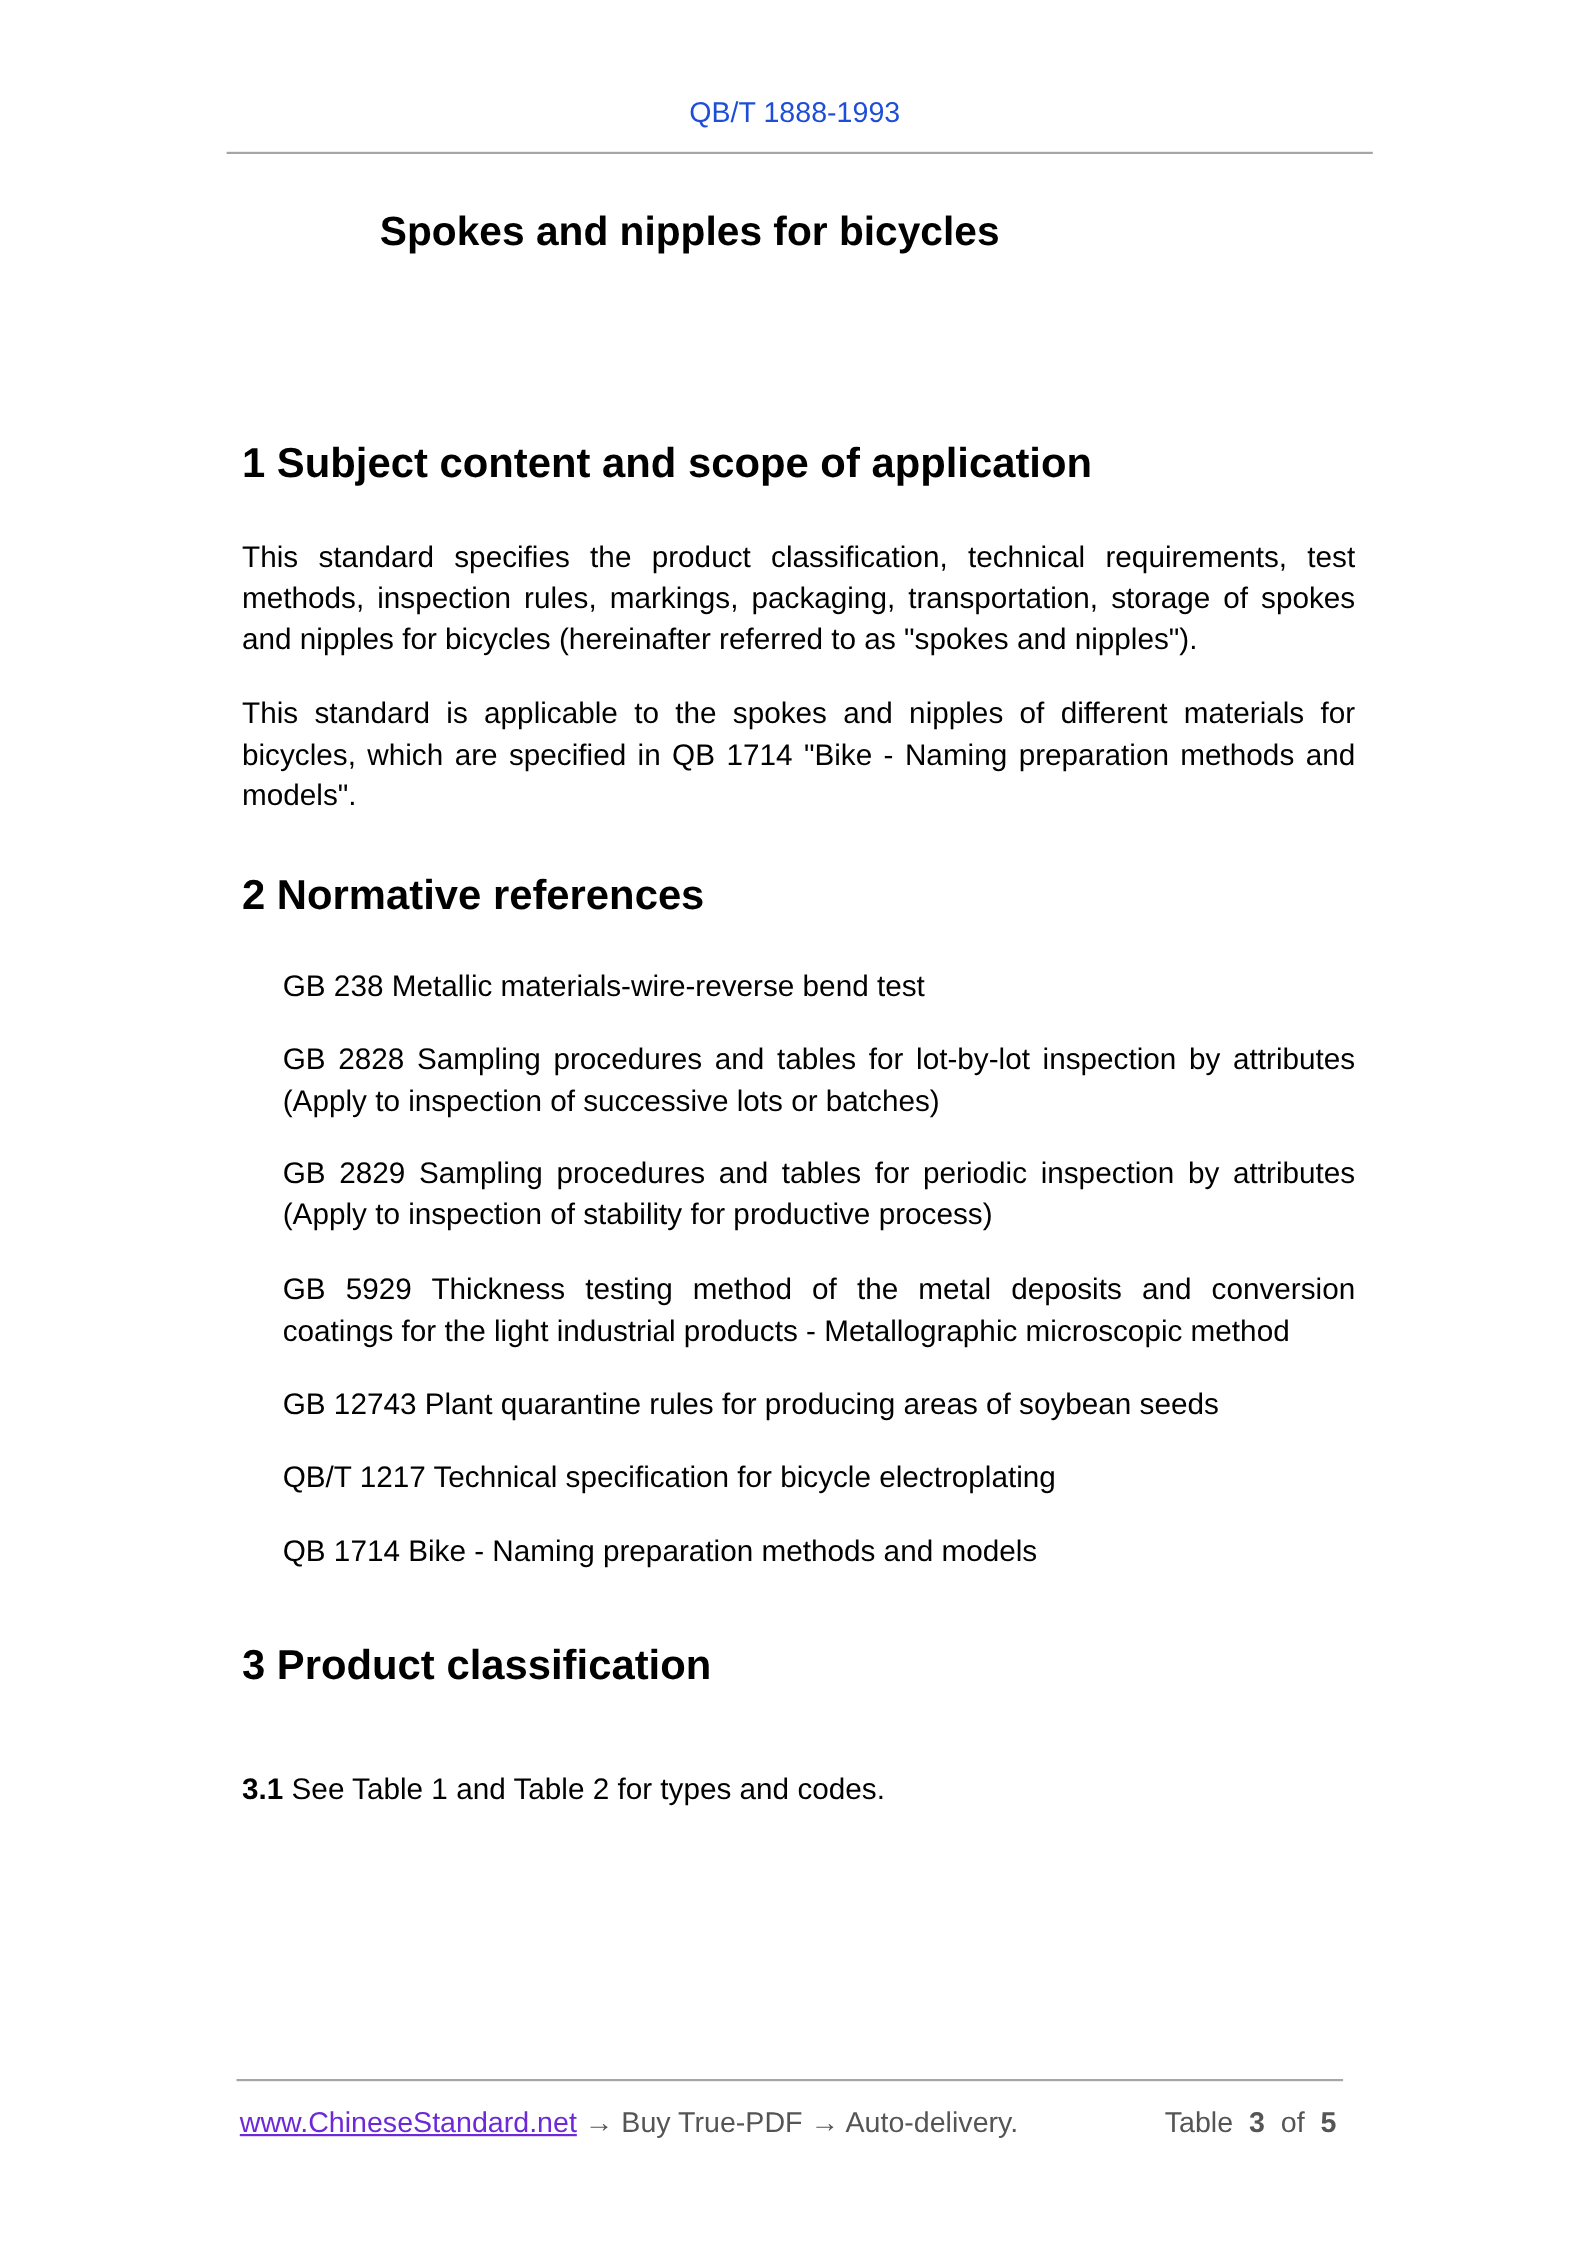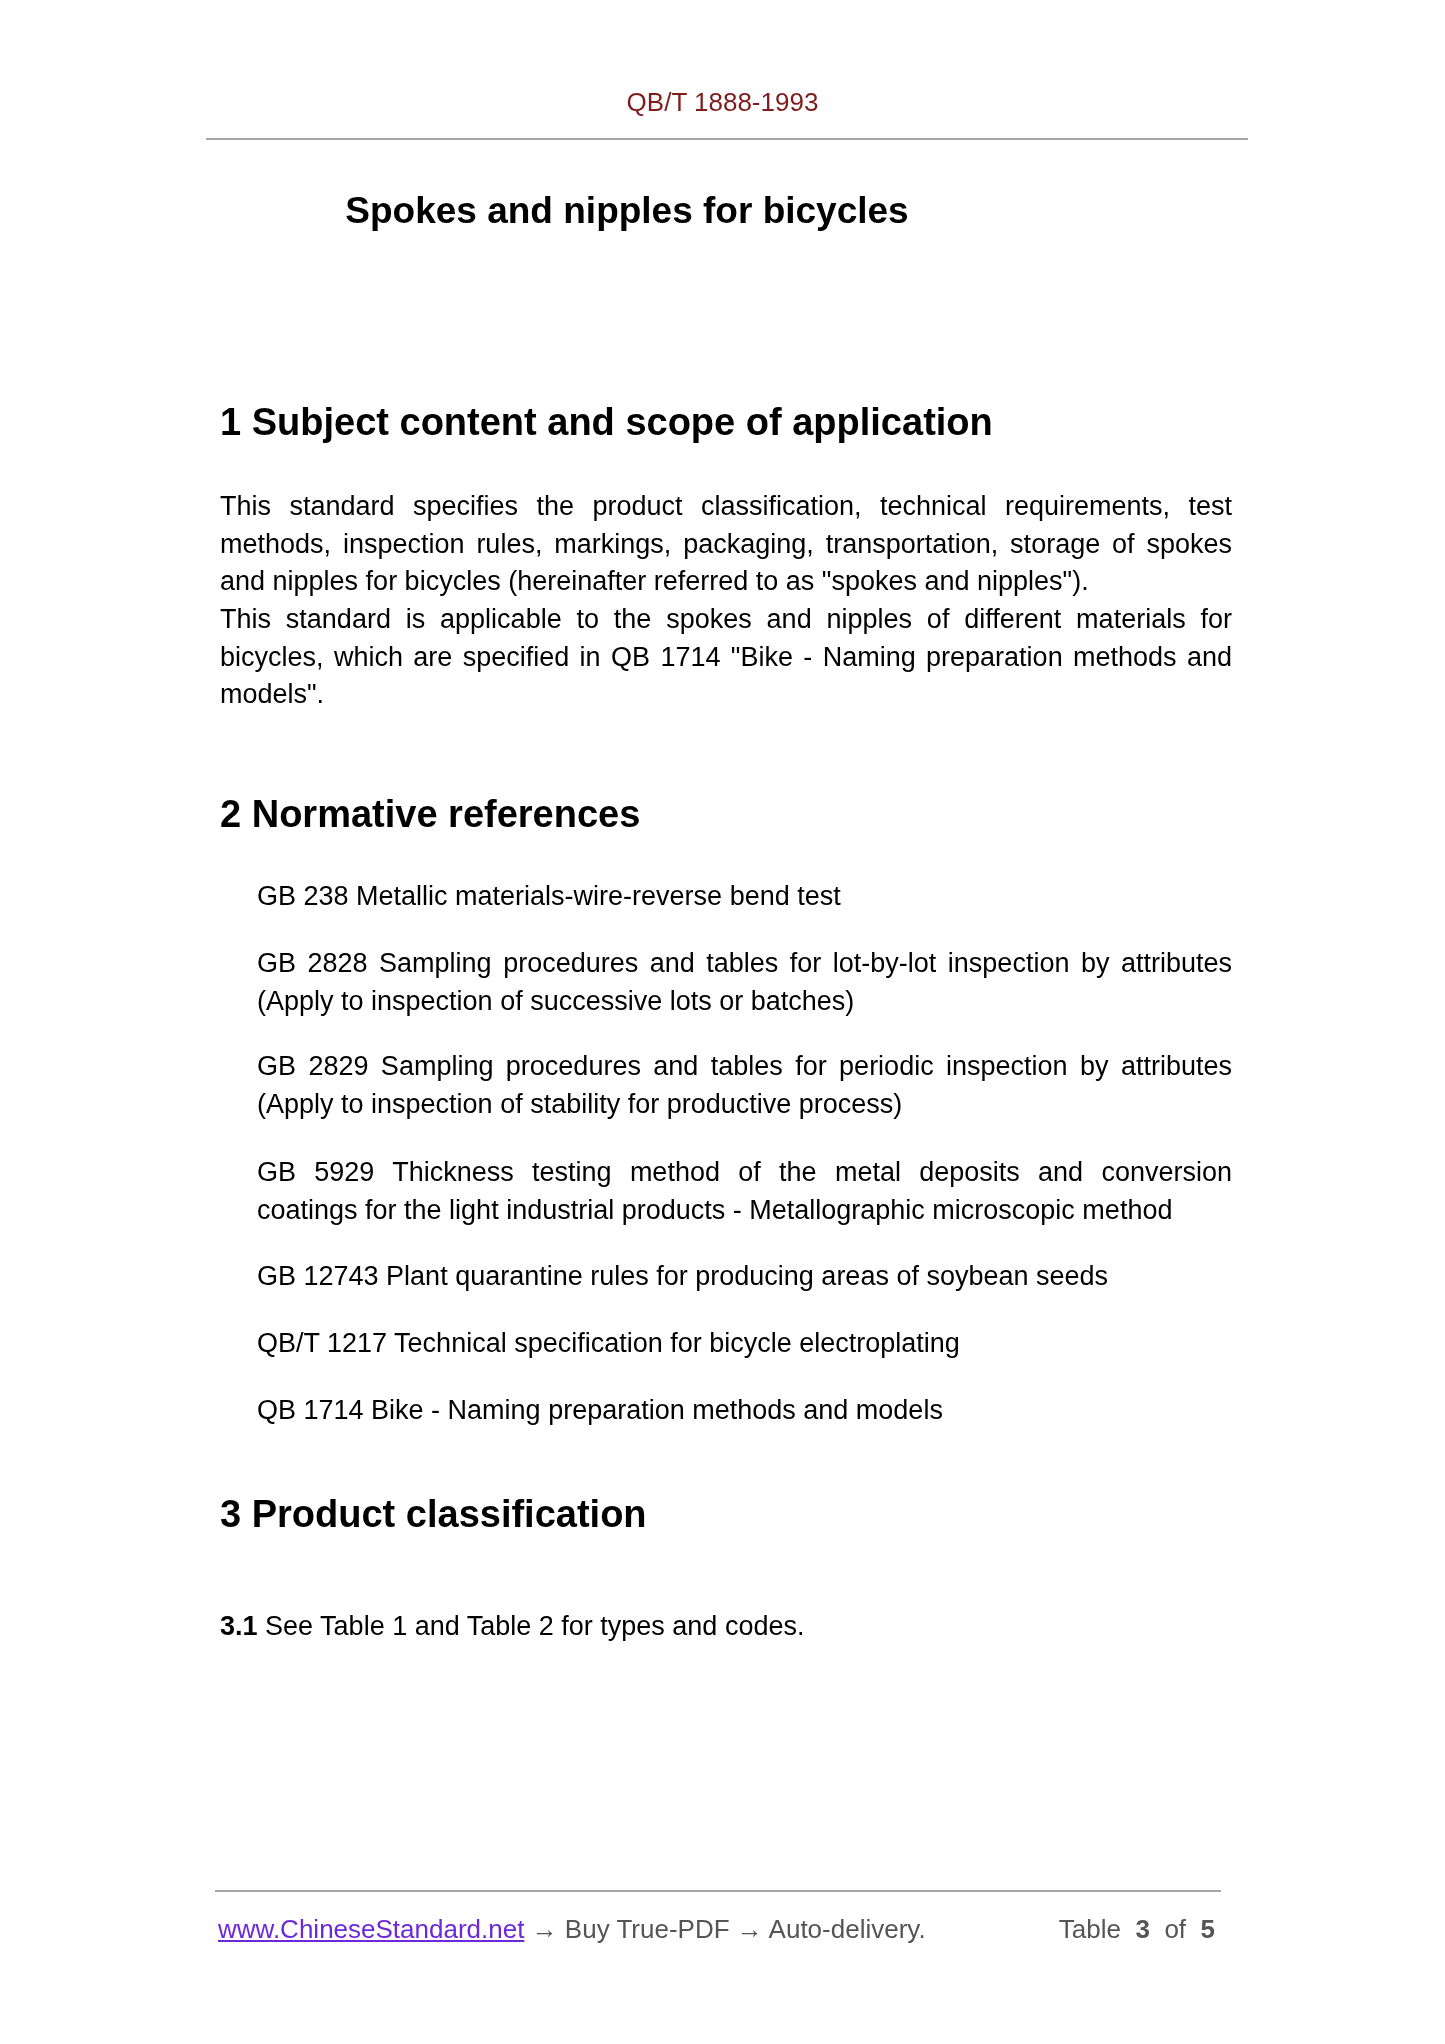--- a/index.html
+++ b/index.html
@@ -1,20 +1,20 @@
 <!DOCTYPE html>
 <html><head>
   <meta charset="utf-8">
   <style>
     html, body { margin: 0; padding: 0; background: #ffffff; }
     body { width: 1445px; height: 2044px; position: relative; overflow: hidden;
            font-family: "Liberation Sans", sans-serif; color: #000; }
     .abs { position: absolute; }
     .running-head { top: 84px; left: 0; width: 1445px; text-align: center;
-                    font-size: 26px; color: #7f1d1d; line-height: 36px; }
+                    font-size: 26px; color: #1d4ed8; line-height: 36px; }
     .head-rule { top: 138px; left: 206px; width: 1042px; height: 0;
                  border-top: 2px solid #a6a6a6; }
     .doc-title { top: 186px; left: 0; width: 1254px; text-align: center;
                  font-size: 37px; font-weight: bold; line-height: 50px; }
     .content { left: 220px; width: 1012px; }
     h2 { margin: 0; font-size: 38px; font-weight: bold; line-height: 48px; }
     p.body { margin: 0; font-size: 27px; line-height: 37.5px; text-align: justify; }
     .ref-list { left: 257px; width: 975px; }
     .ref-item { margin: 0; font-size: 27px; line-height: 37.5px; text-align: justify; }
     .foot-rule { top: 1890px; left: 215px; width: 1006px; height: 0;
@@ -33,21 +33,21 @@
 <div class="abs head-rule"></div>
 
 <div class="abs doc-title">Spokes and nipples for bicycles</div>
 
 <div class="abs content" style="top:398px;">
   <h2>1 Subject content and scope of application</h2>
 </div>
 <div class="abs content" style="top:488px;">
   <p class="body">This standard specifies the product classification, technical requirements, test methods, inspection rules, markings, packaging, transportation, storage of spokes and nipples for bicycles (hereinafter referred to as "spokes and nipples").</p>
 </div>
-<div class="abs content" style="top:601px;">
+<div class="abs content" style="top:630px;">
   <p class="body">This standard is applicable to the spokes and nipples of different materials for bicycles, which are specified in QB 1714 "Bike - Naming preparation methods and models".</p>
 </div>
 
 <div class="abs content" style="top:790px;">
   <h2>2 Normative references</h2>
 </div>
 <div class="abs ref-list" style="top:878px;">
   <p class="ref-item">GB 238 Metallic materials-wire-reverse bend test</p>
 </div>
 <div class="abs ref-list" style="top:945px;">

